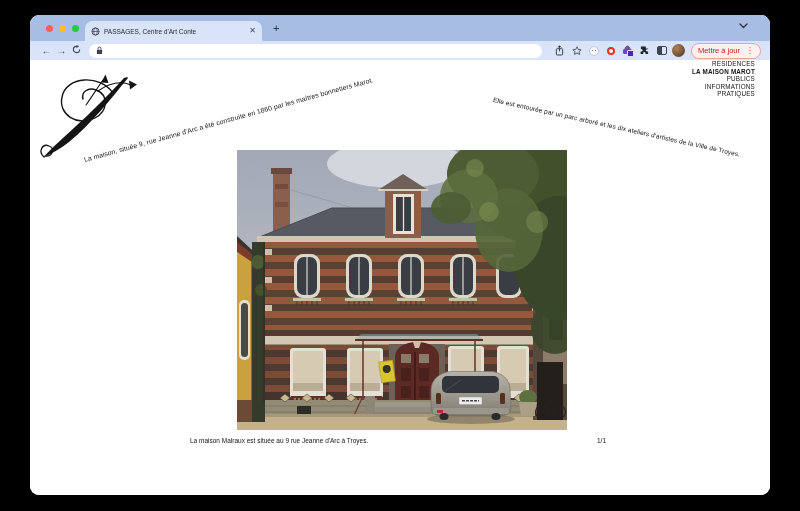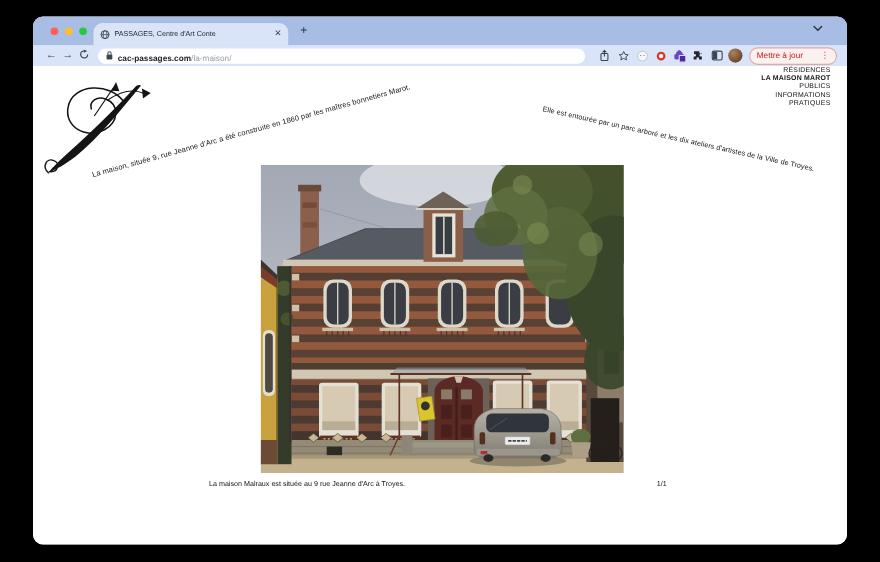--- a/index.html
+++ b/index.html
@@ -46,21 +46,21 @@
   .purple-ico b{position:absolute;width:5px;height:5px;border-radius:1.5px;background:#6b46c8;}
   .purple-ico b:nth-child(1){left:2px;top:0;transform:rotate(45deg);}
   .purple-ico b:nth-child(2){left:0;top:3px;}
   .purple-ico b:nth-child(3){left:4px;top:3px;}
   .purple-ico .badge{position:absolute;right:-2px;bottom:-2px;width:5.5px;height:5.5px;border-radius:1px;background:#4c2a9e;border:.5px solid #d9e4f8;}
   .panel-ico{width:10px;height:9px;border:1.3px solid #3f4450;border-radius:2px;box-sizing:border-box;position:relative;}
   .panel-ico::after{content:"";position:absolute;left:0;top:0;bottom:0;width:4px;background:#3f4450;}
   .avatar{width:13px;height:13px;border-radius:50%;background:radial-gradient(circle at 35% 30%,#b08257,#6b4a33 70%,#4e3423);}
   .update-btn{
     height:14px;border:1px solid #e2a6a3;background:#fdf1f0;border-radius:8px;
-    display:flex;align-items:center;gap:16px;padding:0 6px;margin-left:5px;
+    display:flex;align-items:center;gap:6px;padding:0 6px;margin-left:5px;
     color:#c5221f;font-size:7.5px;white-space:nowrap;
   }
   .update-dots{font-size:8px;color:#c5221f;line-height:1;}
   
   .page{position:relative;height:435px;background:#fff;overflow:hidden;}
   .logo{position:absolute;left:8px;top:10px;width:105px;height:90px;}
   .rot-text{position:absolute;font-size:6.8px;color:#141414;white-space:nowrap;letter-spacing:.1px;}
   .rot-left{left:55px;top:96px;transform:rotate(-15.5deg);transform-origin:0 100%;}
   .rot-right{left:464px;top:36px;font-size:6.5px;transform:rotate(12.5deg);transform-origin:0 0;}
   .site-nav{position:absolute;top:-7px;right:15px;list-style:none;margin:0;padding:0;text-align:right;}
@@ -104,23 +104,20 @@
       <svg width="9" height="9" viewBox="0 0 10 10">
         <path d="M8.5 5 A3.5 3.5 0 1 1 5 1.5" fill="none" stroke="#3f4450" stroke-width="1.2"></path>
         <polygon points="4.6,0 8,1.4 5,3.4" fill="#3f4450"></polygon>
       </svg>
     </span>
     <div class="urlbar">
       <svg width="7" height="9" viewBox="0 0 8 10">
         <rect x="1" y="4" width="6" height="5" rx="1" fill="#3f4450"></rect>
         <path d="M2.3 4 V2.8 a1.7 1.7 0 0 1 3.4 0 V4" fill="none" stroke="#3f4450" stroke-width="1.1"></path>
       </svg>
-      <span>
-        <span class="url-domain">cac-passages.com</span><span class="url-path">/la-maison/</span>
-      </span>
     </div>
     <span class="tb-ico">
       <svg width="9" height="11" viewBox="0 0 10 12">
         <rect x="1.5" y="4" width="7" height="7" rx="1" fill="none" stroke="#3f4450" stroke-width="1.1"></rect>
         <line x1="5" y1="1" x2="5" y2="7" stroke="#3f4450" stroke-width="1.1"></line>
         <polyline points="3,2.8 5,0.8 7,2.8" fill="none" stroke="#3f4450" stroke-width="1.1"></polyline>
       </svg>
     </span>
     <span class="tb-ico">
       <svg width="10" height="10" viewBox="0 0 12 12">

